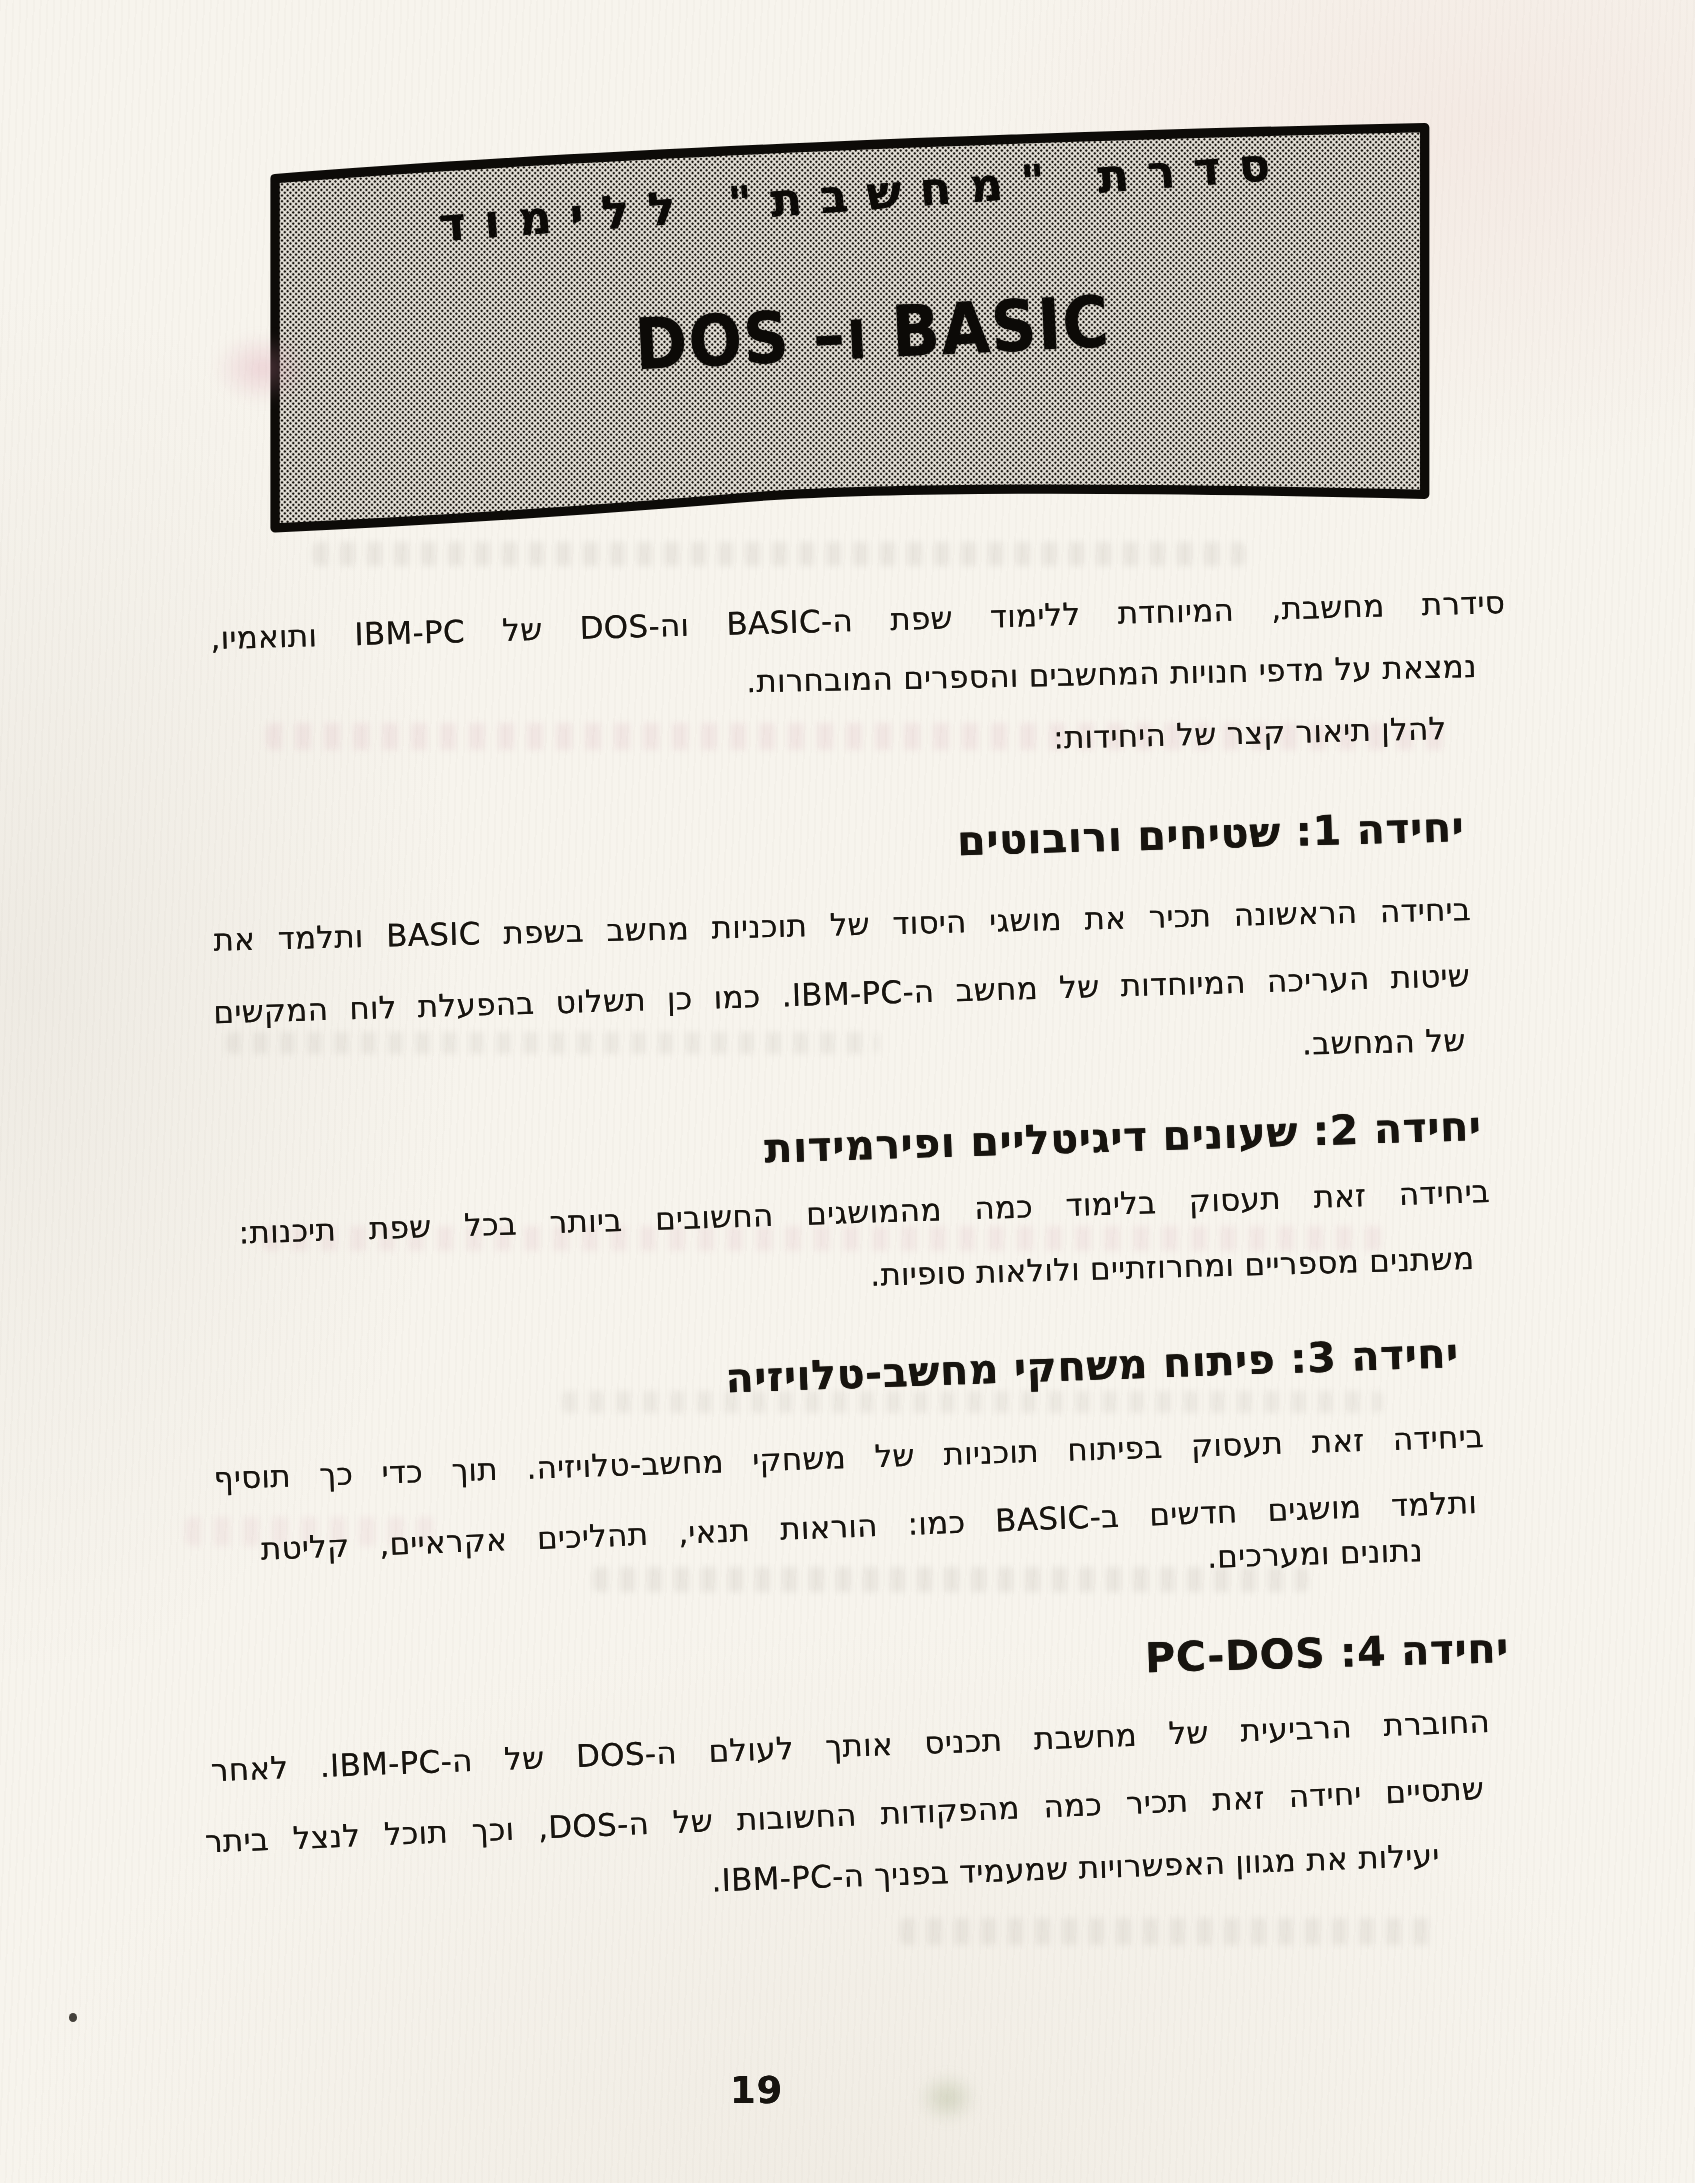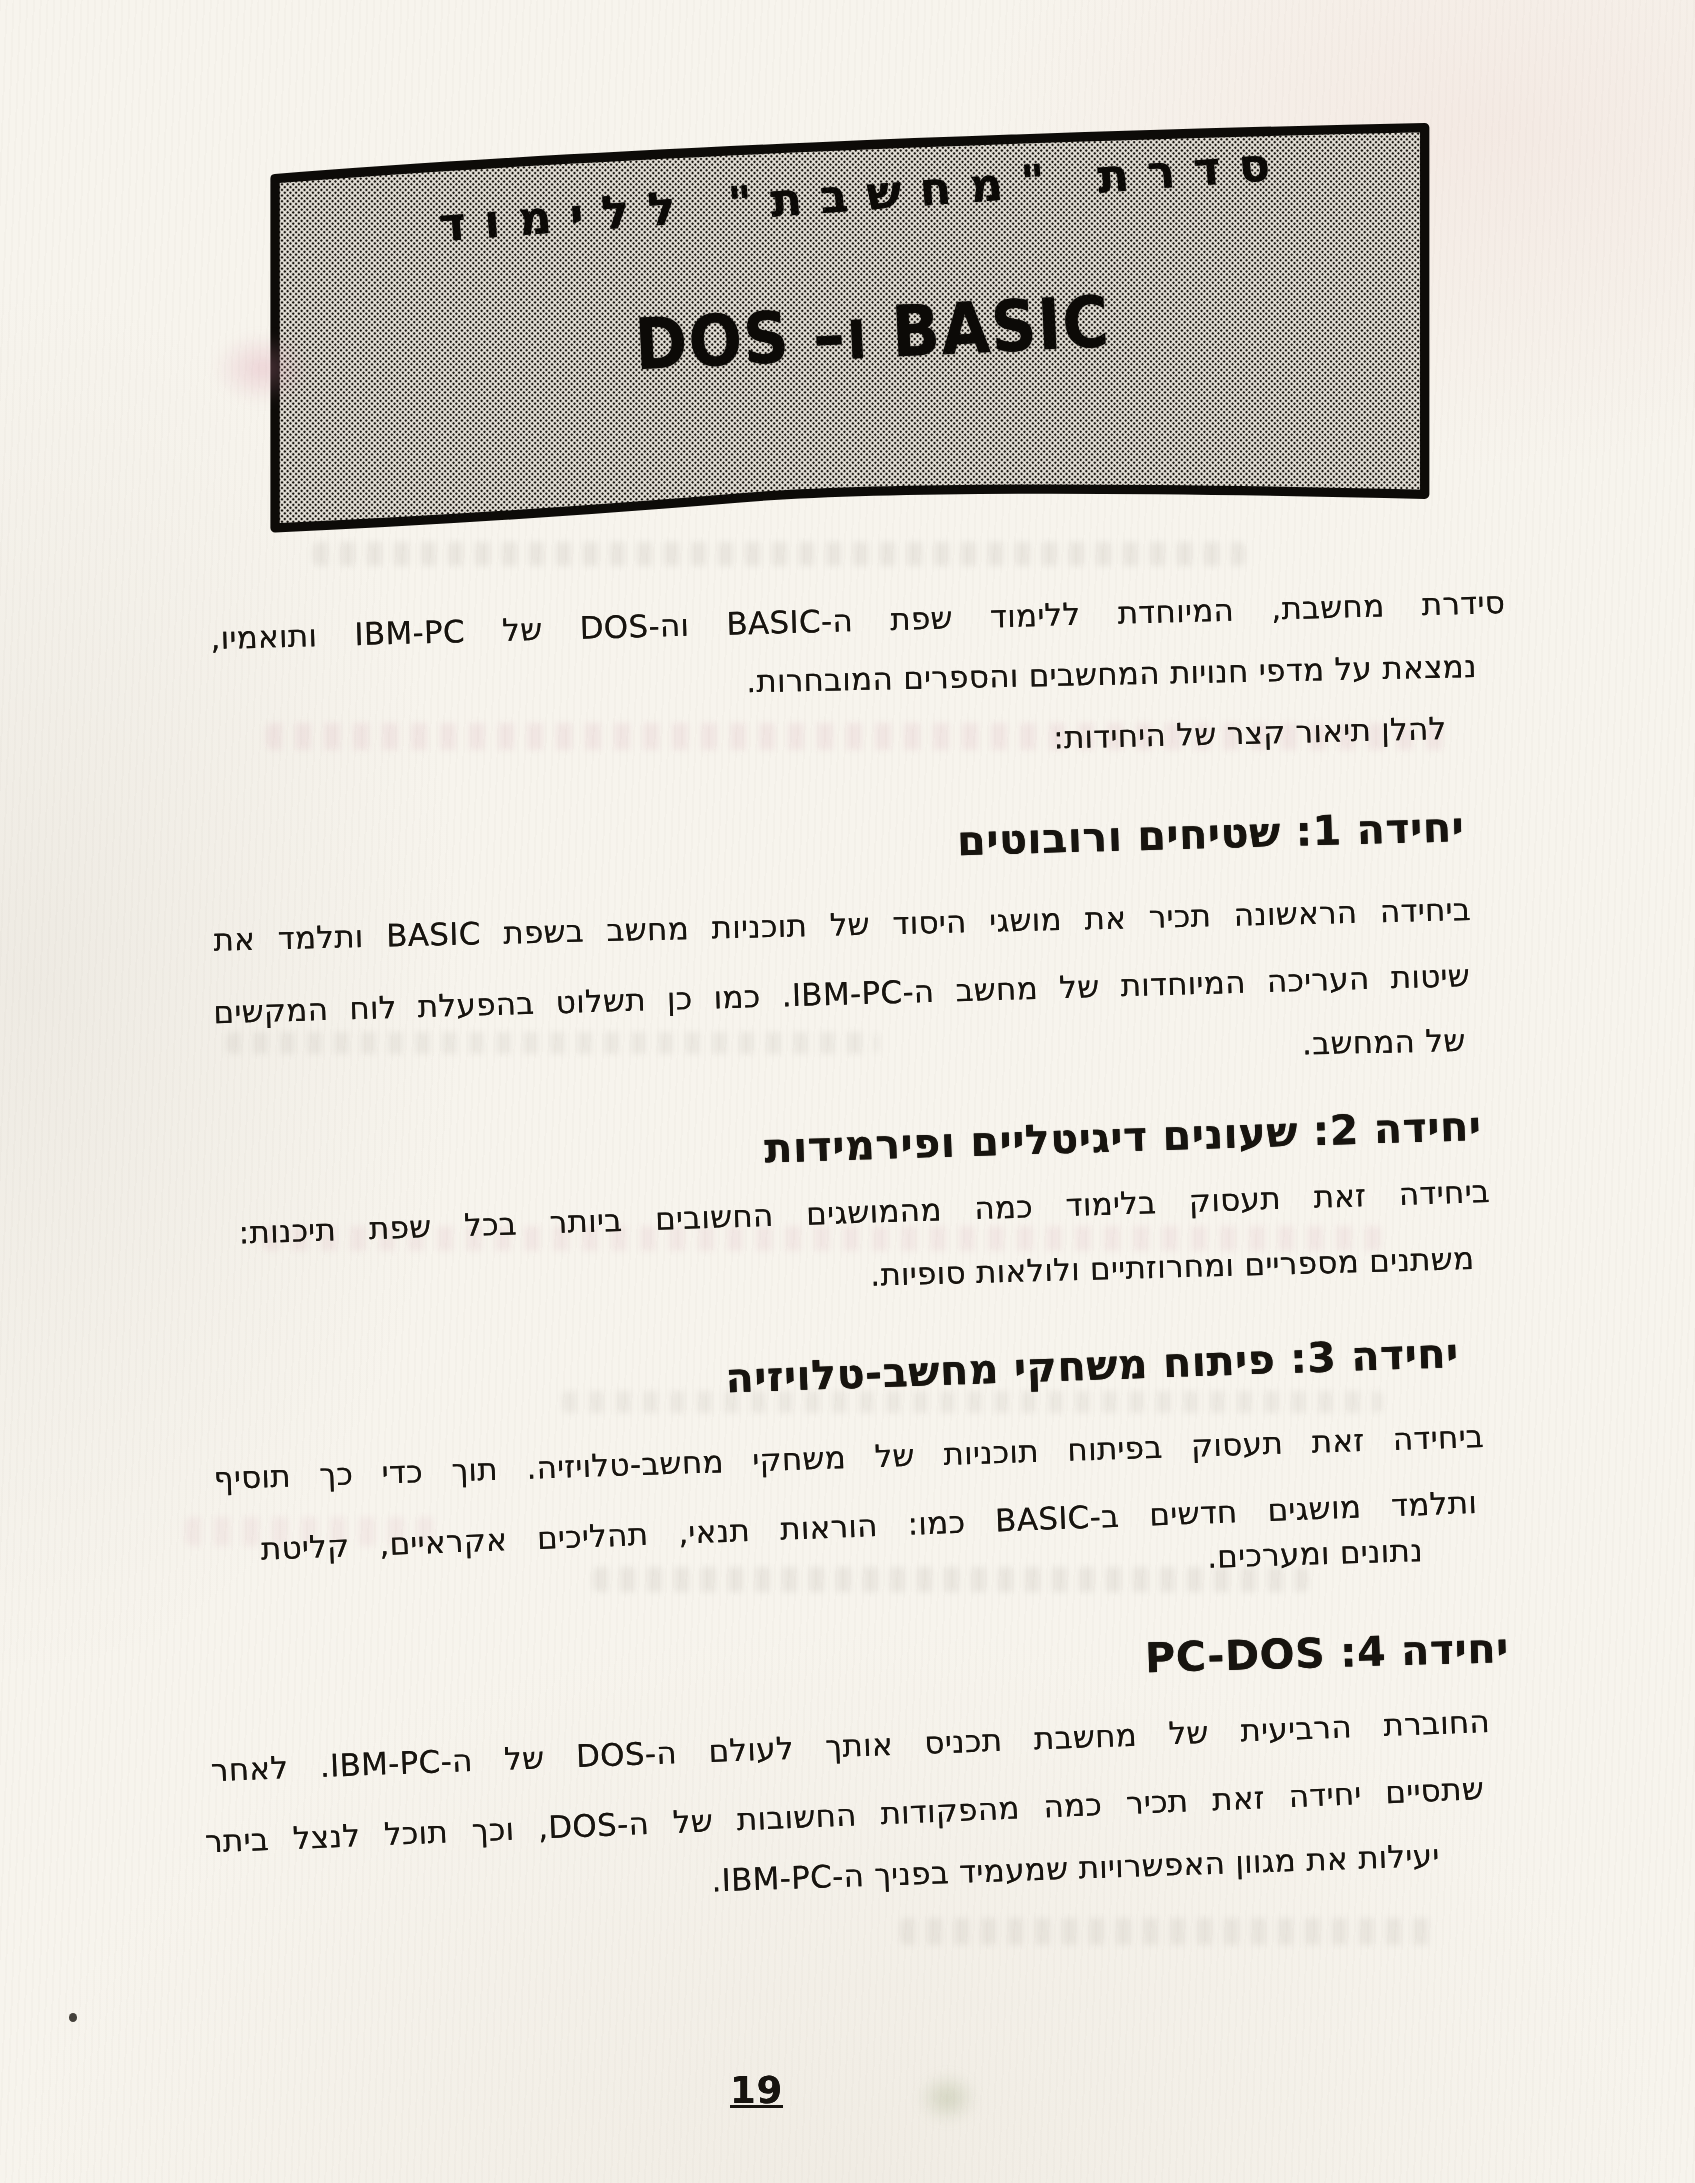--- a/index.html
+++ b/index.html
@@ -62,21 +62,20 @@
     text-shadow:0 0 1.1px #0c0a07;
     transform-origin:50% 50%;
   }
   .page-number{
     position:absolute;
     left:731px;top:2069px;
     font-size:37px;font-weight:bold;
     letter-spacing:0.02em;
     text-shadow:0 0 0.6px #000;
     direction:ltr;
-    text-decoration:underline;
   }
   .ghost{
     position:absolute;
     filter:blur(3.1px);
     opacity:0.45;
     border-radius:6.2px;
     background:repeating-linear-gradient(90deg, rgba(112,102,92,0.32) 0 15px, transparent 15px 27px);
   }
   .ghost.pink{
     background:repeating-linear-gradient(90deg, rgba(196,124,150,0.30) 0 16px, transparent 16px 29px);

